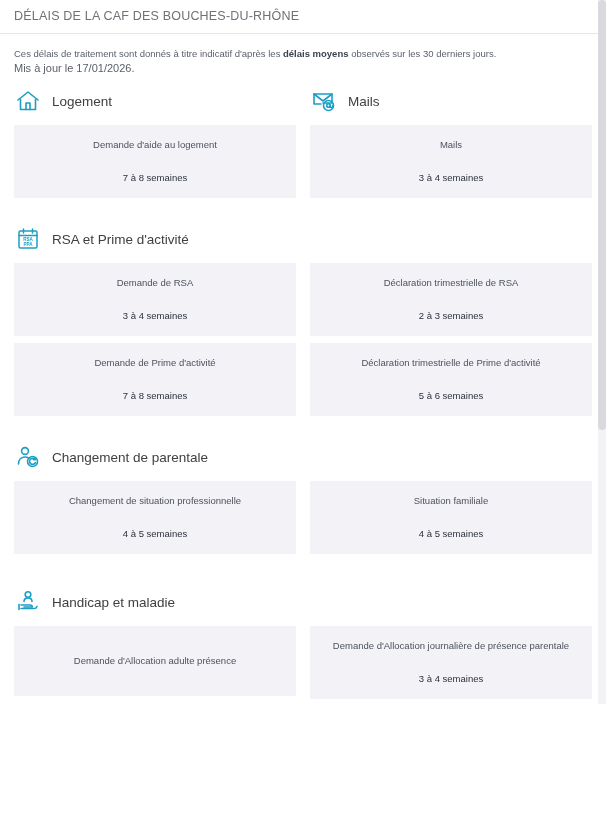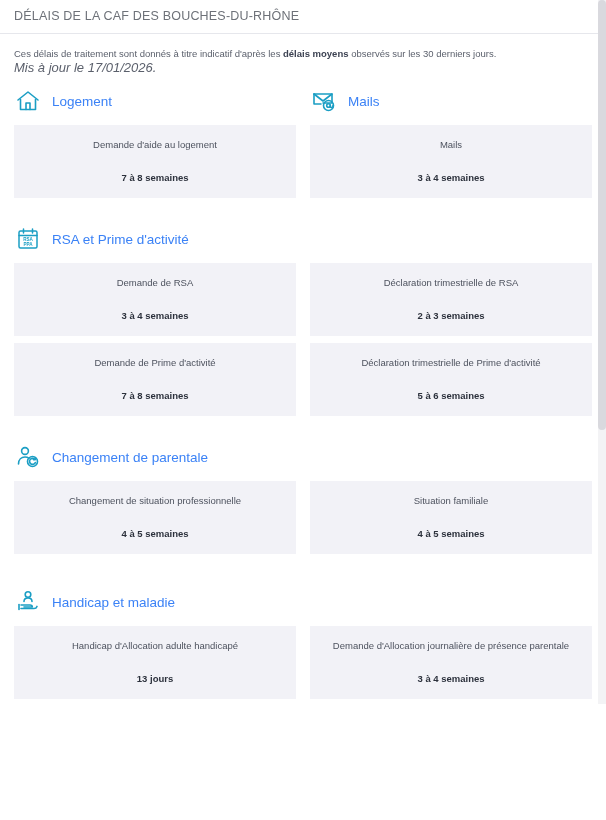--- a/index.html
+++ b/index.html
@@ -46,22 +46,21 @@
   .intro-line {
     font-size: 9.5px;
     color: #5a5f6b;
     line-height: 14px;
   }
   .intro-line b {
     font-weight: bold;
     color: #3c4252;
   }
   .intro-update {
-    font-size: 13px;
-    font-style: italic;
+    font-size: 11px;
     color: #5a5f6b;
     line-height: 14px;
   }
 
   
   .sections {
     padding: 0 14px 0 14px;
   }
   .section {
     margin-top: 14px;
@@ -92,21 +91,21 @@
     flex: 0 0 28px;
     margin-right: 10px;
     display: flex;
     align-items: center;
     justify-content: center;
     color: #1b9ec4;
   }
   .section-icon svg { display: block; }
   .section-title {
     font-size: 13.5px;
-    color: #3b82f6;
+    color: #404040;
     font-weight: 400;
     white-space: nowrap;
   }
 
   
   .card {
     background: #f2f2f7;
     padding: 13px 8px 14px 8px;
     margin-bottom: 7px;
     text-align: center;
@@ -117,21 +116,21 @@
     justify-content: center;
     gap: 20px;
   }
   .card-label {
     font-size: 9.5px;
     color: #4d525e;
     line-height: 13px;
   }
   .card-value {
     font-size: 9.5px;
-    font-weight: bold;
+    font-weight: normal;
     color: #2c313c;
     line-height: 13px;
   }
   .card.placeholder {
     background: transparent;
     min-height: 0;
     padding: 0;
   }
 
   
@@ -286,22 +285,21 @@
             <path d="M4 15.5 V20.5"></path>
             <path d="M6 16 H15 C16.4 16 17.3 17 17.3 18 H9"></path>
             <path d="M6 19.5 H19 C20.4 19.5 21.6 18.6 22 17.4"></path>
           </svg>
         </span>
         <span class="section-title">Handicap et maladie</span>
       </div>
       <div class="section-grid">
         <div class="col left">
           <div class="card">
-            <div class="card-label">Handicap d'Allocation adulte handicapé</div>
-            <div class="card-value">13 jours</div>
+            <div class="card-label">Demande d'Allocation adulte présence</div>
           </div>
         </div>
         <div class="col right">
           <div class="card">
             <div class="card-label">Demande d'Allocation journalière de présence parentale</div>
             <div class="card-value">3 à 4 semaines</div>
           </div>
         </div>
       </div>
     </div>

